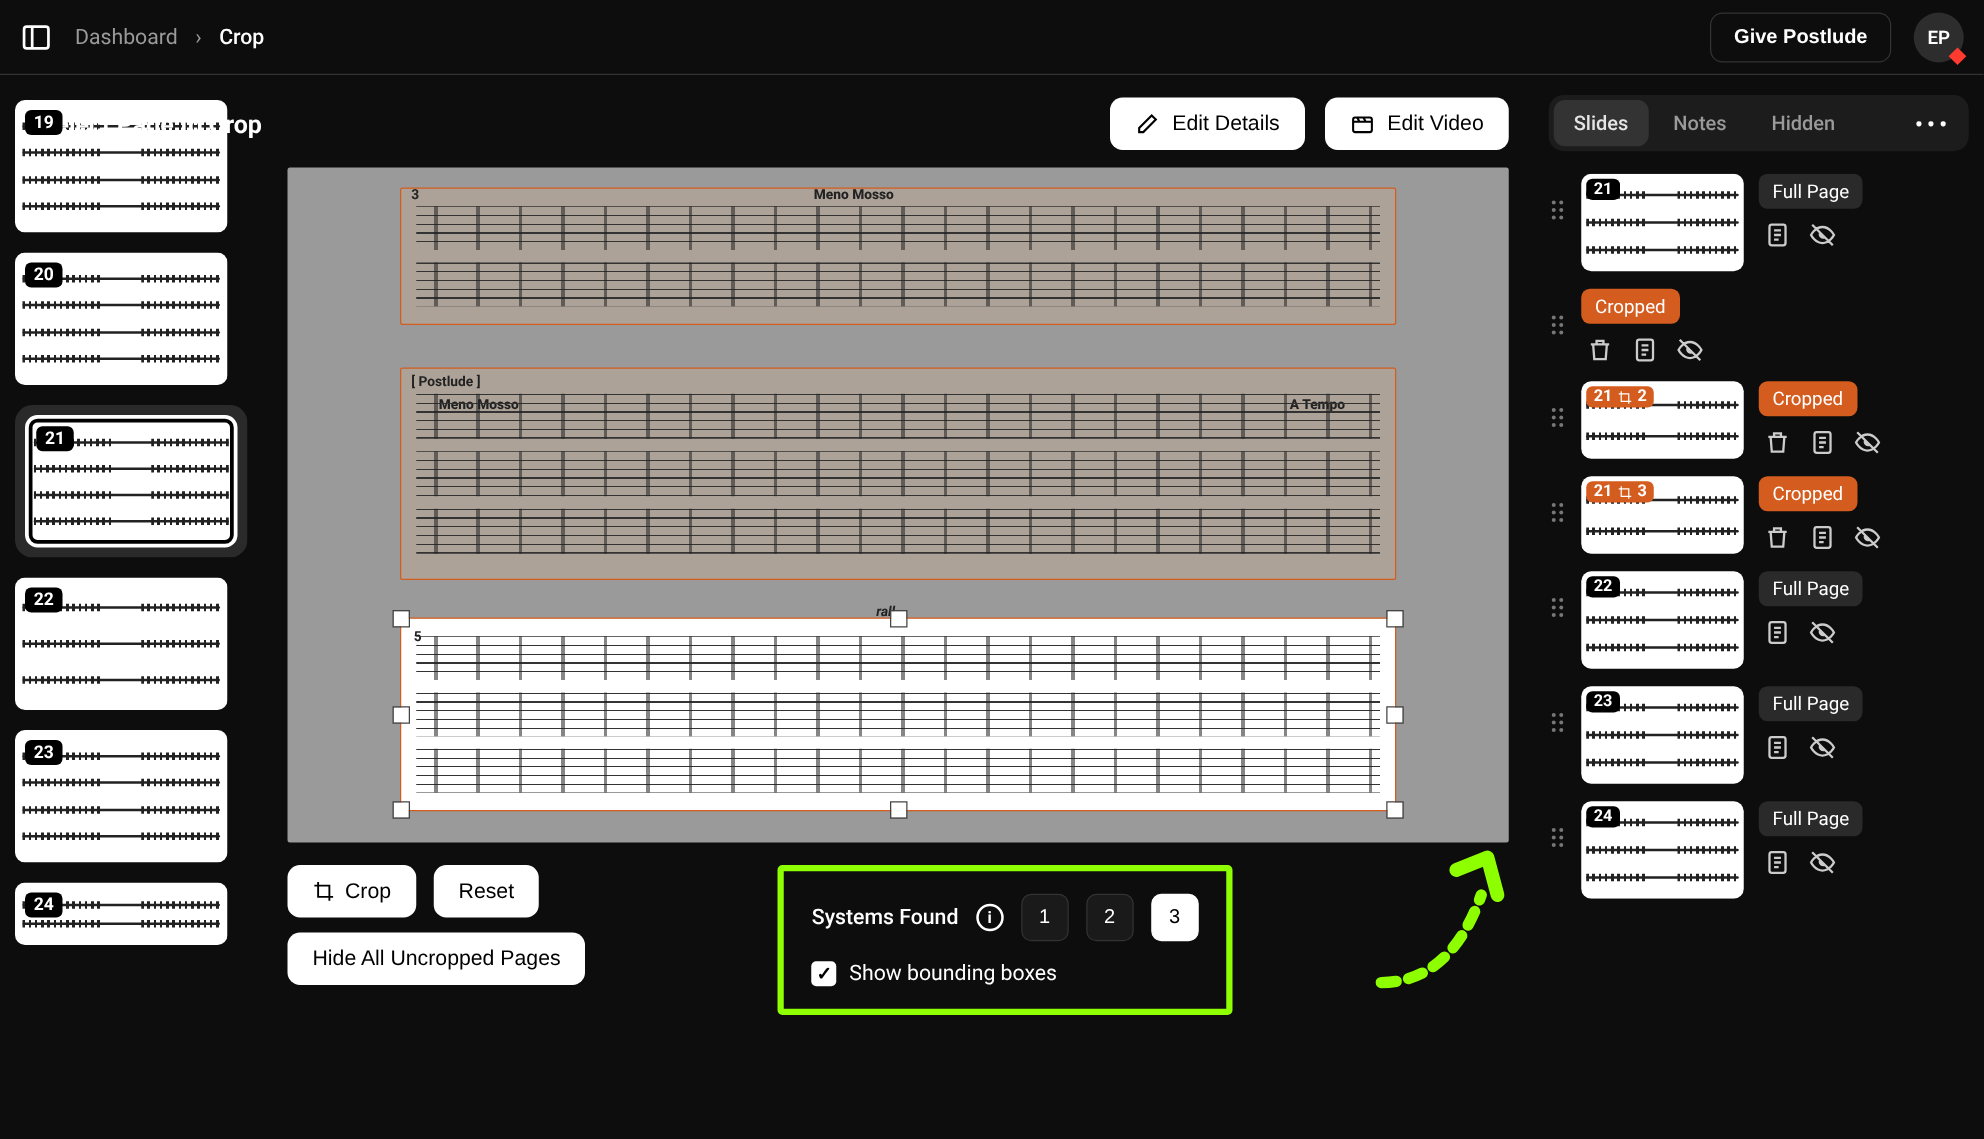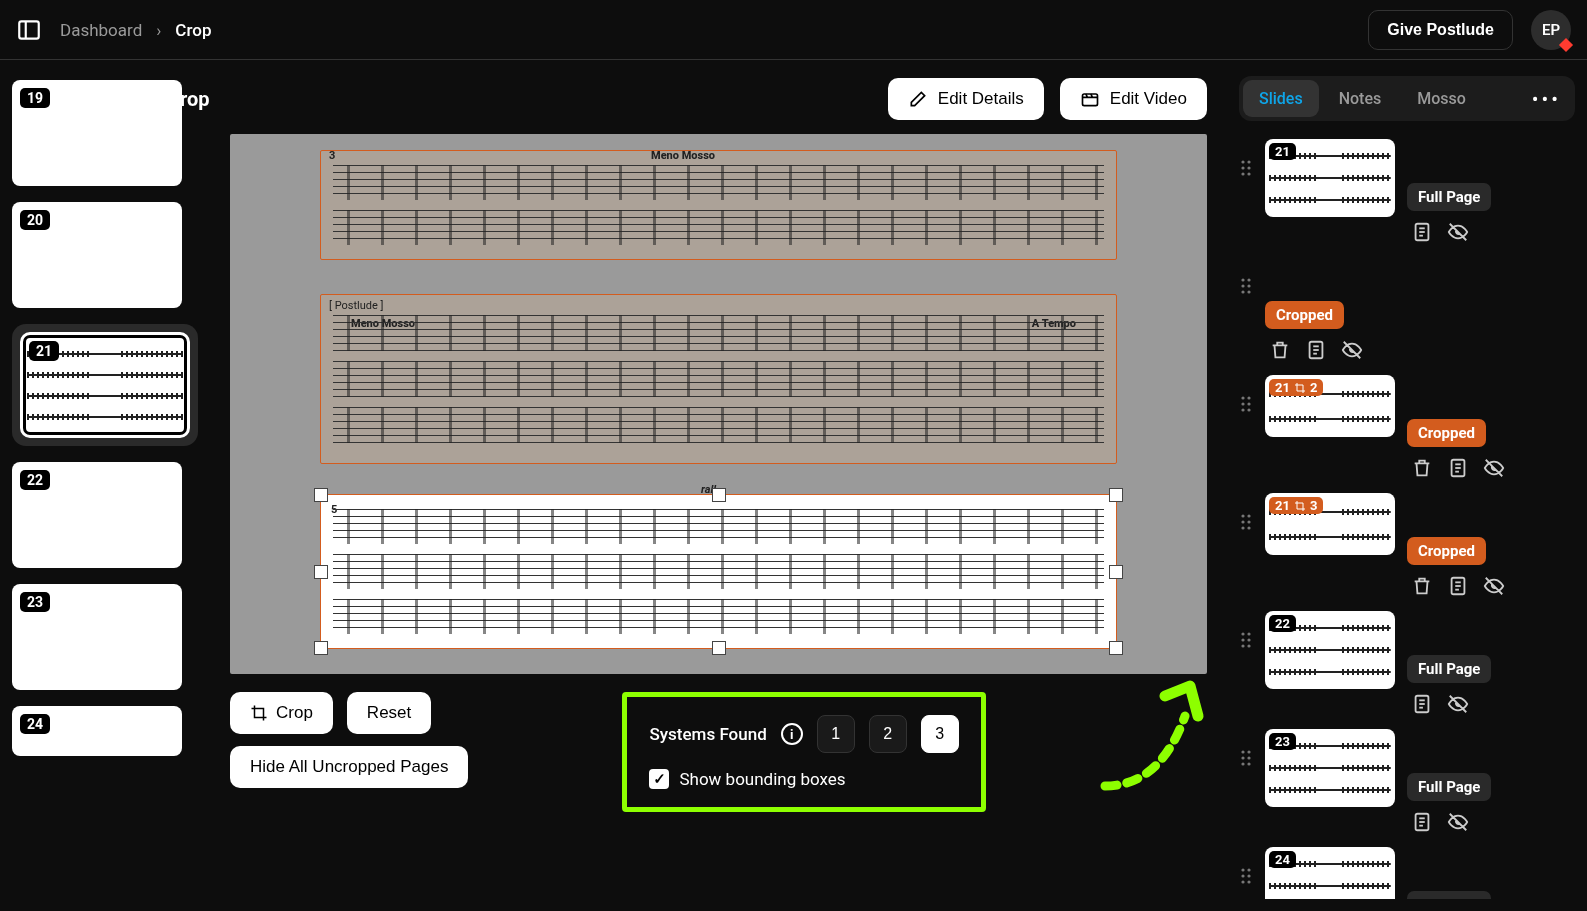--- a/index.html
+++ b/index.html
@@ -57,21 +57,21 @@
     transform:rotate(45deg);
   }
   
   .layout{display:flex;height:calc(100% - 60px);}
   .left-col{width:210px;padding:20px 12px 12px 12px;display:flex;flex-direction:column;gap:16px;overflow-y:auto;}
   .middle-col{flex:1;display:flex;flex-direction:column;position:relative;}
   .right-col{width:360px;padding:16px 12px 12px 12px;display:flex;flex-direction:column;}
   .thumb{
     width:170px;height:106px;background:#fff;border-radius:8px;position:relative;
     border:2px solid transparent;cursor:pointer;flex-shrink:0;
-    display:flex;flex-direction:row;justify-content:space-around;padding:8px 4px;overflow:hidden;
+    display:flex;flex-direction:column;justify-content:space-around;padding:8px 4px;overflow:hidden;
   }
   .thumb.selected-wrap{
     padding:6px;background:var(--panel-light);border-radius:14px;height:auto;width:auto;
   }
   .thumb.selected-inner{
     width:170px;height:106px;background:#fff;border-radius:10px;border:3px solid #fff;
     outline:3px solid #000;outline-offset:-6px;
     display:flex;flex-direction:column;justify-content:space-around;padding:8px 4px;
   }
   .thumb-badge{
@@ -149,42 +149,41 @@
     align-items:center;justify-content:center;color:#000;font-weight:900;font-size:15px;
   }
   
   .arrow-annot{position:absolute;left:880px;top:2px;width:120px;height:130px;pointer-events:none;}
   .arrow-annot svg{width:100%;height:100%;}
   
   .tabrow{display:flex;align-items:center;gap:4px;background:#1c1c1c;border-radius:12px;padding:4px;}
   .tab{
     padding:9px 16px;border-radius:9px;font-size:16px;color:var(--text-dim);cursor:pointer;font-weight:500;
   }
-  .tab.active{background:#333;color:#0ea5e9;}
+  .tab.active{background:#333;color:#e5e5e5;}
   .more-icon{margin-left:auto;padding:0 10px;color:#fff;letter-spacing:3px;font-size:20px;cursor:pointer;}
   .slide-list{display:flex;flex-direction:column;gap:14px;margin-top:18px;overflow-y:auto;}
   .slide-row{display:flex;align-items:flex-start;gap:12px;}
   .drag-handle{color:#777;cursor:grab;padding-top:20px;}
   .drag-handle svg{width:14px;height:18px;fill:#777;}
   .slide-thumb{
     width:130px;height:78px;background:#fff;border-radius:8px;position:relative;flex-shrink:0;
     display:flex;flex-direction:column;justify-content:space-around;padding:6px 4px;overflow:hidden;
   }
   .slide-thumb.short{height:62px;}
   .slide-badge{
     position:absolute;top:4px;left:4px;background:#000;color:#fff;border-radius:5px;
     padding:1px 6px;font-size:13px;font-weight:700;display:flex;align-items:center;gap:4px;z-index:2;
   }
   .slide-badge.orange{background:var(--orange);}
   .slide-badge svg{width:12px;height:12px;stroke:#fff;fill:none;stroke-width:2;}
   .slide-meta{display:flex;flex-direction:column;gap:10px;}
   .status-pill{
-    background:#2a2a2a;color:#fff;padding:5px 11px;border-radius:7px;font-size:15px;font-weight:700;
+    background:#2a2a2a;color:#fff;padding:5px 11px;border-radius:7px;font-size:15px;font-weight:400;
     width:fit-content;
-    margin-top:44px;
   }
   .status-pill.orange{background:var(--orange);}
   .slide-actions{display:flex;gap:14px;padding-left:4px;}
   .act-icon{width:22px;height:22px;cursor:pointer;}
   .act-icon svg{width:100%;height:100%;stroke:#ccc;fill:none;stroke-width:2;}
   
   ::-webkit-scrollbar{width:0;height:0;}
 </style>
 </head>
 <body>
@@ -282,21 +281,21 @@
           <span class="sys-label" style="top:-2px;left:330px;font-weight:800">Meno Mosso</span>
           <div class="staff">
               <div class="notes"></div>
             </div>
           <div class="staff">
               <div class="notes"></div>
             </div>
         </div>
 
         <div class="system-box" style="top:150px;height:170px">
-          <span class="sys-label" style="top:4px;left:8px;font-weight:400">[ Postlude ]</span>
+          <span class="sys-label" style="top:4px;left:8px;font-weight:700">[ Postlude ]</span>
           <span class="sys-label" style="top:22px;left:30px;font-weight:800">Meno Mosso</span>
           <span class="sys-label" style="top:22px;right:40px;font-weight:800">A Tempo</span>
           <div class="staff">
               <div class="notes"></div>
             </div>
           <div class="staff">
               <div class="notes"></div>
             </div>
           <div class="staff">
               <div class="notes"></div>
@@ -362,21 +361,21 @@
           <path d="M75 20 L100 10 L108 40" stroke="#8dff00" stroke-width="11" fill="none" stroke-linecap="round" stroke-linejoin="round"></path>
         </svg>
       </div>
     </div>
   </div>
 
   <div class="right-col">
     <div class="tabrow">
       <div class="tab active">Slides</div>
       <div class="tab">Notes</div>
-      <div class="tab">Mosso</div>
+      <div class="tab">Hidden</div>
       <div class="more-icon">•••</div>
     </div>
 
     <div class="slide-list" id="slide-list">
         <div class="slide-row">
     <div class="drag-handle"><svg viewBox="0 0 14 18">
               <circle cx="4" cy="3" r="1.6"></circle>
               <circle cx="10" cy="3" r="1.6"></circle>
               <circle cx="4" cy="9" r="1.6"></circle>
               <circle cx="10" cy="9" r="1.6"></circle>

